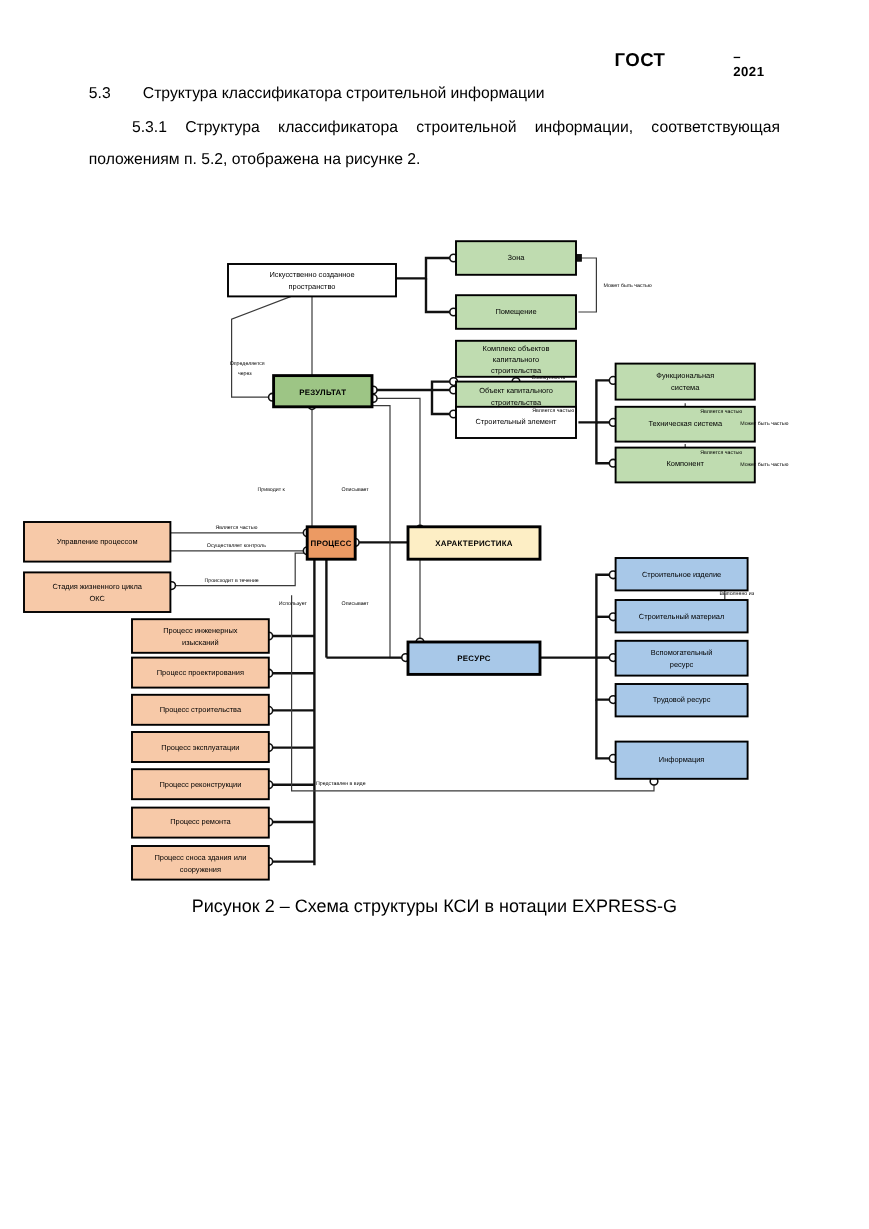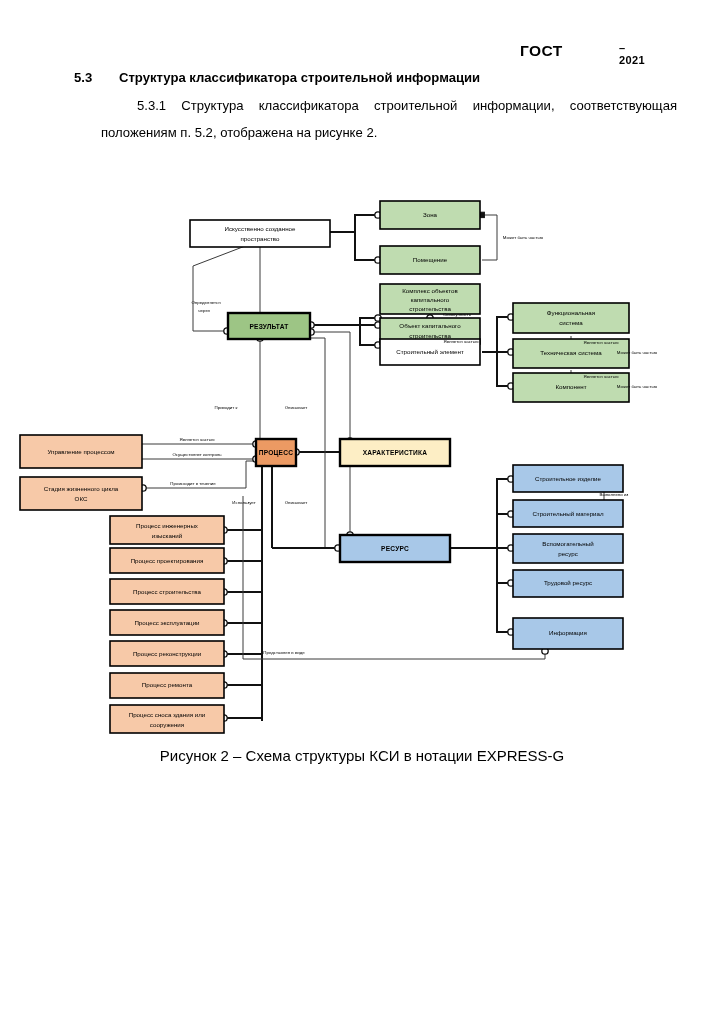--- a/index.html
+++ b/index.html
@@ -20,21 +20,21 @@
     left: 0; top: 0;
     width: 724px;
     height: 1024px;
     background: #ffffff;
   }
 
   
   .doc-header {
     position: absolute;
     top: 42px;
-    left: 8px;
+    left: 0;
     width: 573px;
     height: 24px;
   }
   .doc-header .gost {
     position: absolute;
     left: 512px;
     top: 0;
     font-size: 15.5px;
     font-weight: bold;
     letter-spacing: 0.4px;
@@ -51,33 +51,32 @@
   
   .txt-block {
     position: absolute;
     left: 74px;
     width: 576px;
     font-size: 13.1px;
     line-height: 27px;
     text-align: justify;
   }
   .heading {
-    font-weight: bold;
+    font-weight: normal;
   }
   .heading .num {
     display: inline-block;
     width: 45px;
   }
   .indent {
     text-indent: 36px;
   }
   .just {
     text-align: justify;
     text-justify: inter-word;
-    margin-left: 27px;
   }
 
   
   .fig-caption {
     position: absolute;
     left: 0;
     top: 747px;
     width: 724px;
     text-align: center;
     font-size: 15px;

